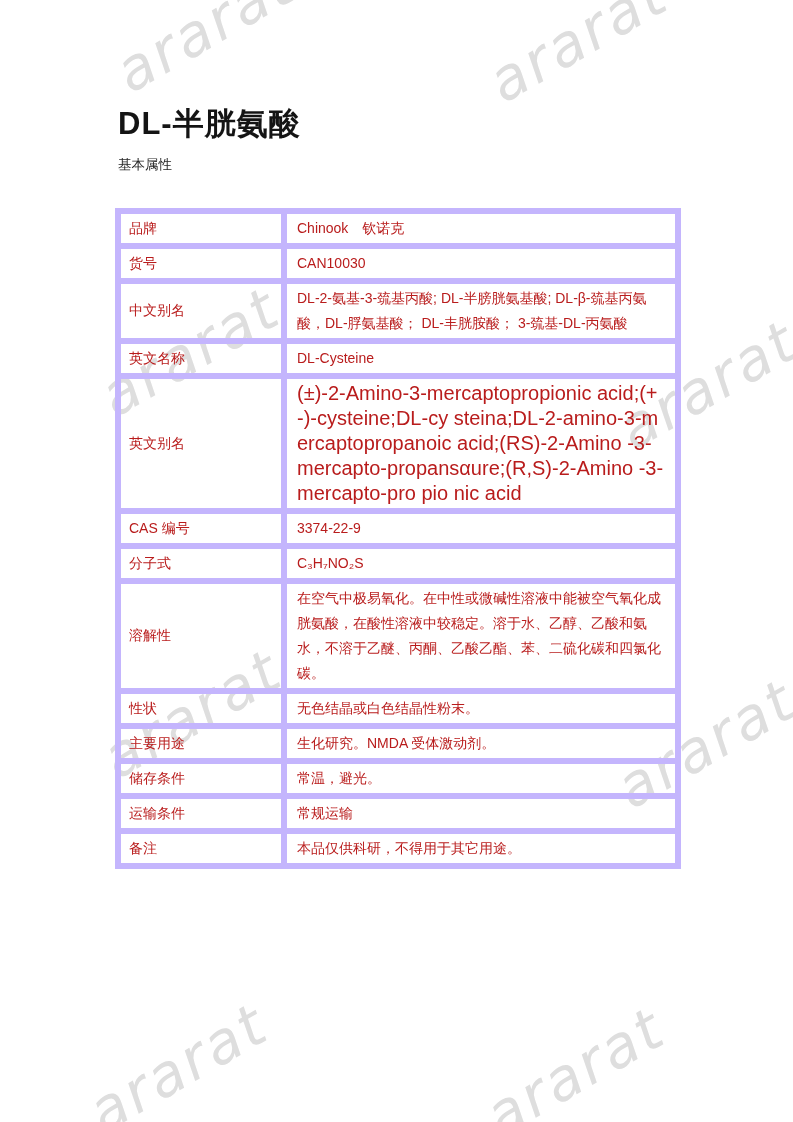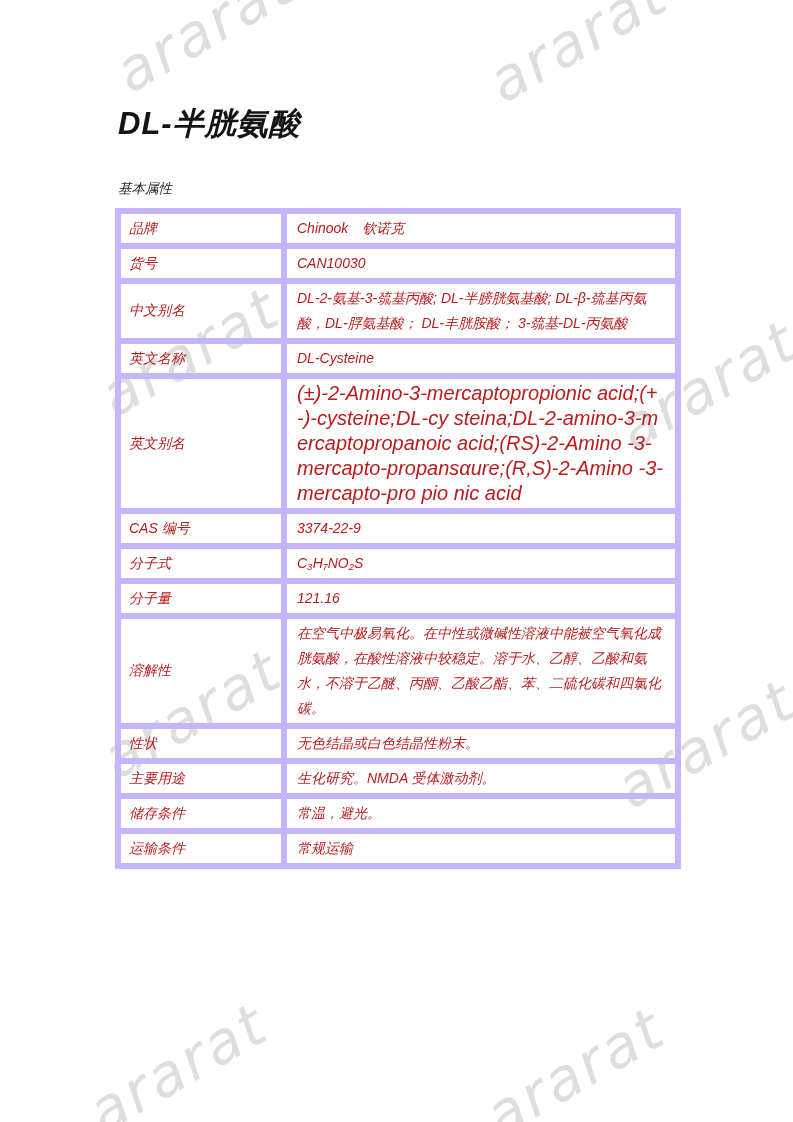--- a/index.html
+++ b/index.html
@@ -18,35 +18,35 @@
     font-size:58px;
     font-style:italic;
     letter-spacing:3px;
     color:#dedede;
     transform:translate(-50%,-50%) rotate(-30deg);
     white-space:nowrap;
     font-family:"DejaVu Sans",sans-serif;
   }
 
   
-  .content { position:absolute; inset:0; z-index:1;font-style:italic; }
+  .content { position:absolute; inset:0; z-index:1; }
 
   .doc-title {
     position:absolute;
     left:118px; top:103px;
     margin:0;
     font-size:31px;
     font-weight:bold;
     color:#141414;
     letter-spacing:1px;
   }
 
   .section-title {
     position:absolute;
-    left:118px; top:180px;
+    left:118px; top:156px;
     font-size:13.5px;
     color:#262626;
   }
 
   table.props {
     position:absolute;
     left:115px; top:208px;
     width:566px;
     border-collapse:collapse;
     table-layout:fixed;
@@ -112,39 +112,39 @@
         <td class="value break-all">(±)-2-Amino-3-mercaptopropionic acid;(+-)-cysteine;DL-cy steina;DL-2-amino-3-mercaptopropanoic acid;(RS)-2-Amino -3-mercapto-propansαure;(R,S)-2-Amino -3-mercapto-pro pio nic acid</td>
       </tr>
       <tr class="h1">
         <td class="label">CAS 编号</td>
         <td class="value">3374-22-9</td>
       </tr>
       <tr class="h1">
         <td class="label">分子式</td>
         <td class="value">C₃H₇NO₂S</td>
       </tr>
-      <tr class="h1">
-        <td class="label">分子量</td>
-        <td class="value">121.16</td>
-      </tr>
       <tr class="h3">
         <td class="label">溶解性</td>
         <td class="value">在空气中极易氧化。在中性或微碱性溶液中能被空气氧化成胱氨酸，在酸性溶液中较稳定。溶于水、乙醇、乙酸和氨水，不溶于乙醚、丙酮、乙酸乙酯、苯、二硫化碳和四氯化碳。</td>
       </tr>
       <tr class="h1">
         <td class="label">性状</td>
         <td class="value">无色结晶或白色结晶性粉末。</td>
       </tr>
       <tr class="h1">
         <td class="label">主要用途</td>
         <td class="value">生化研究。NMDA 受体激动剂。</td>
       </tr>
       <tr class="h1">
         <td class="label">储存条件</td>
         <td class="value">常温，避光。</td>
       </tr>
       <tr class="h1">
         <td class="label">运输条件</td>
         <td class="value">常规运输</td>
       </tr>
+      <tr class="h1">
+        <td class="label">备注</td>
+        <td class="value">本品仅供科研，不得用于其它用途。</td>
+      </tr>
     </tbody>
   </table>
 </div>
 
 </body></html>

